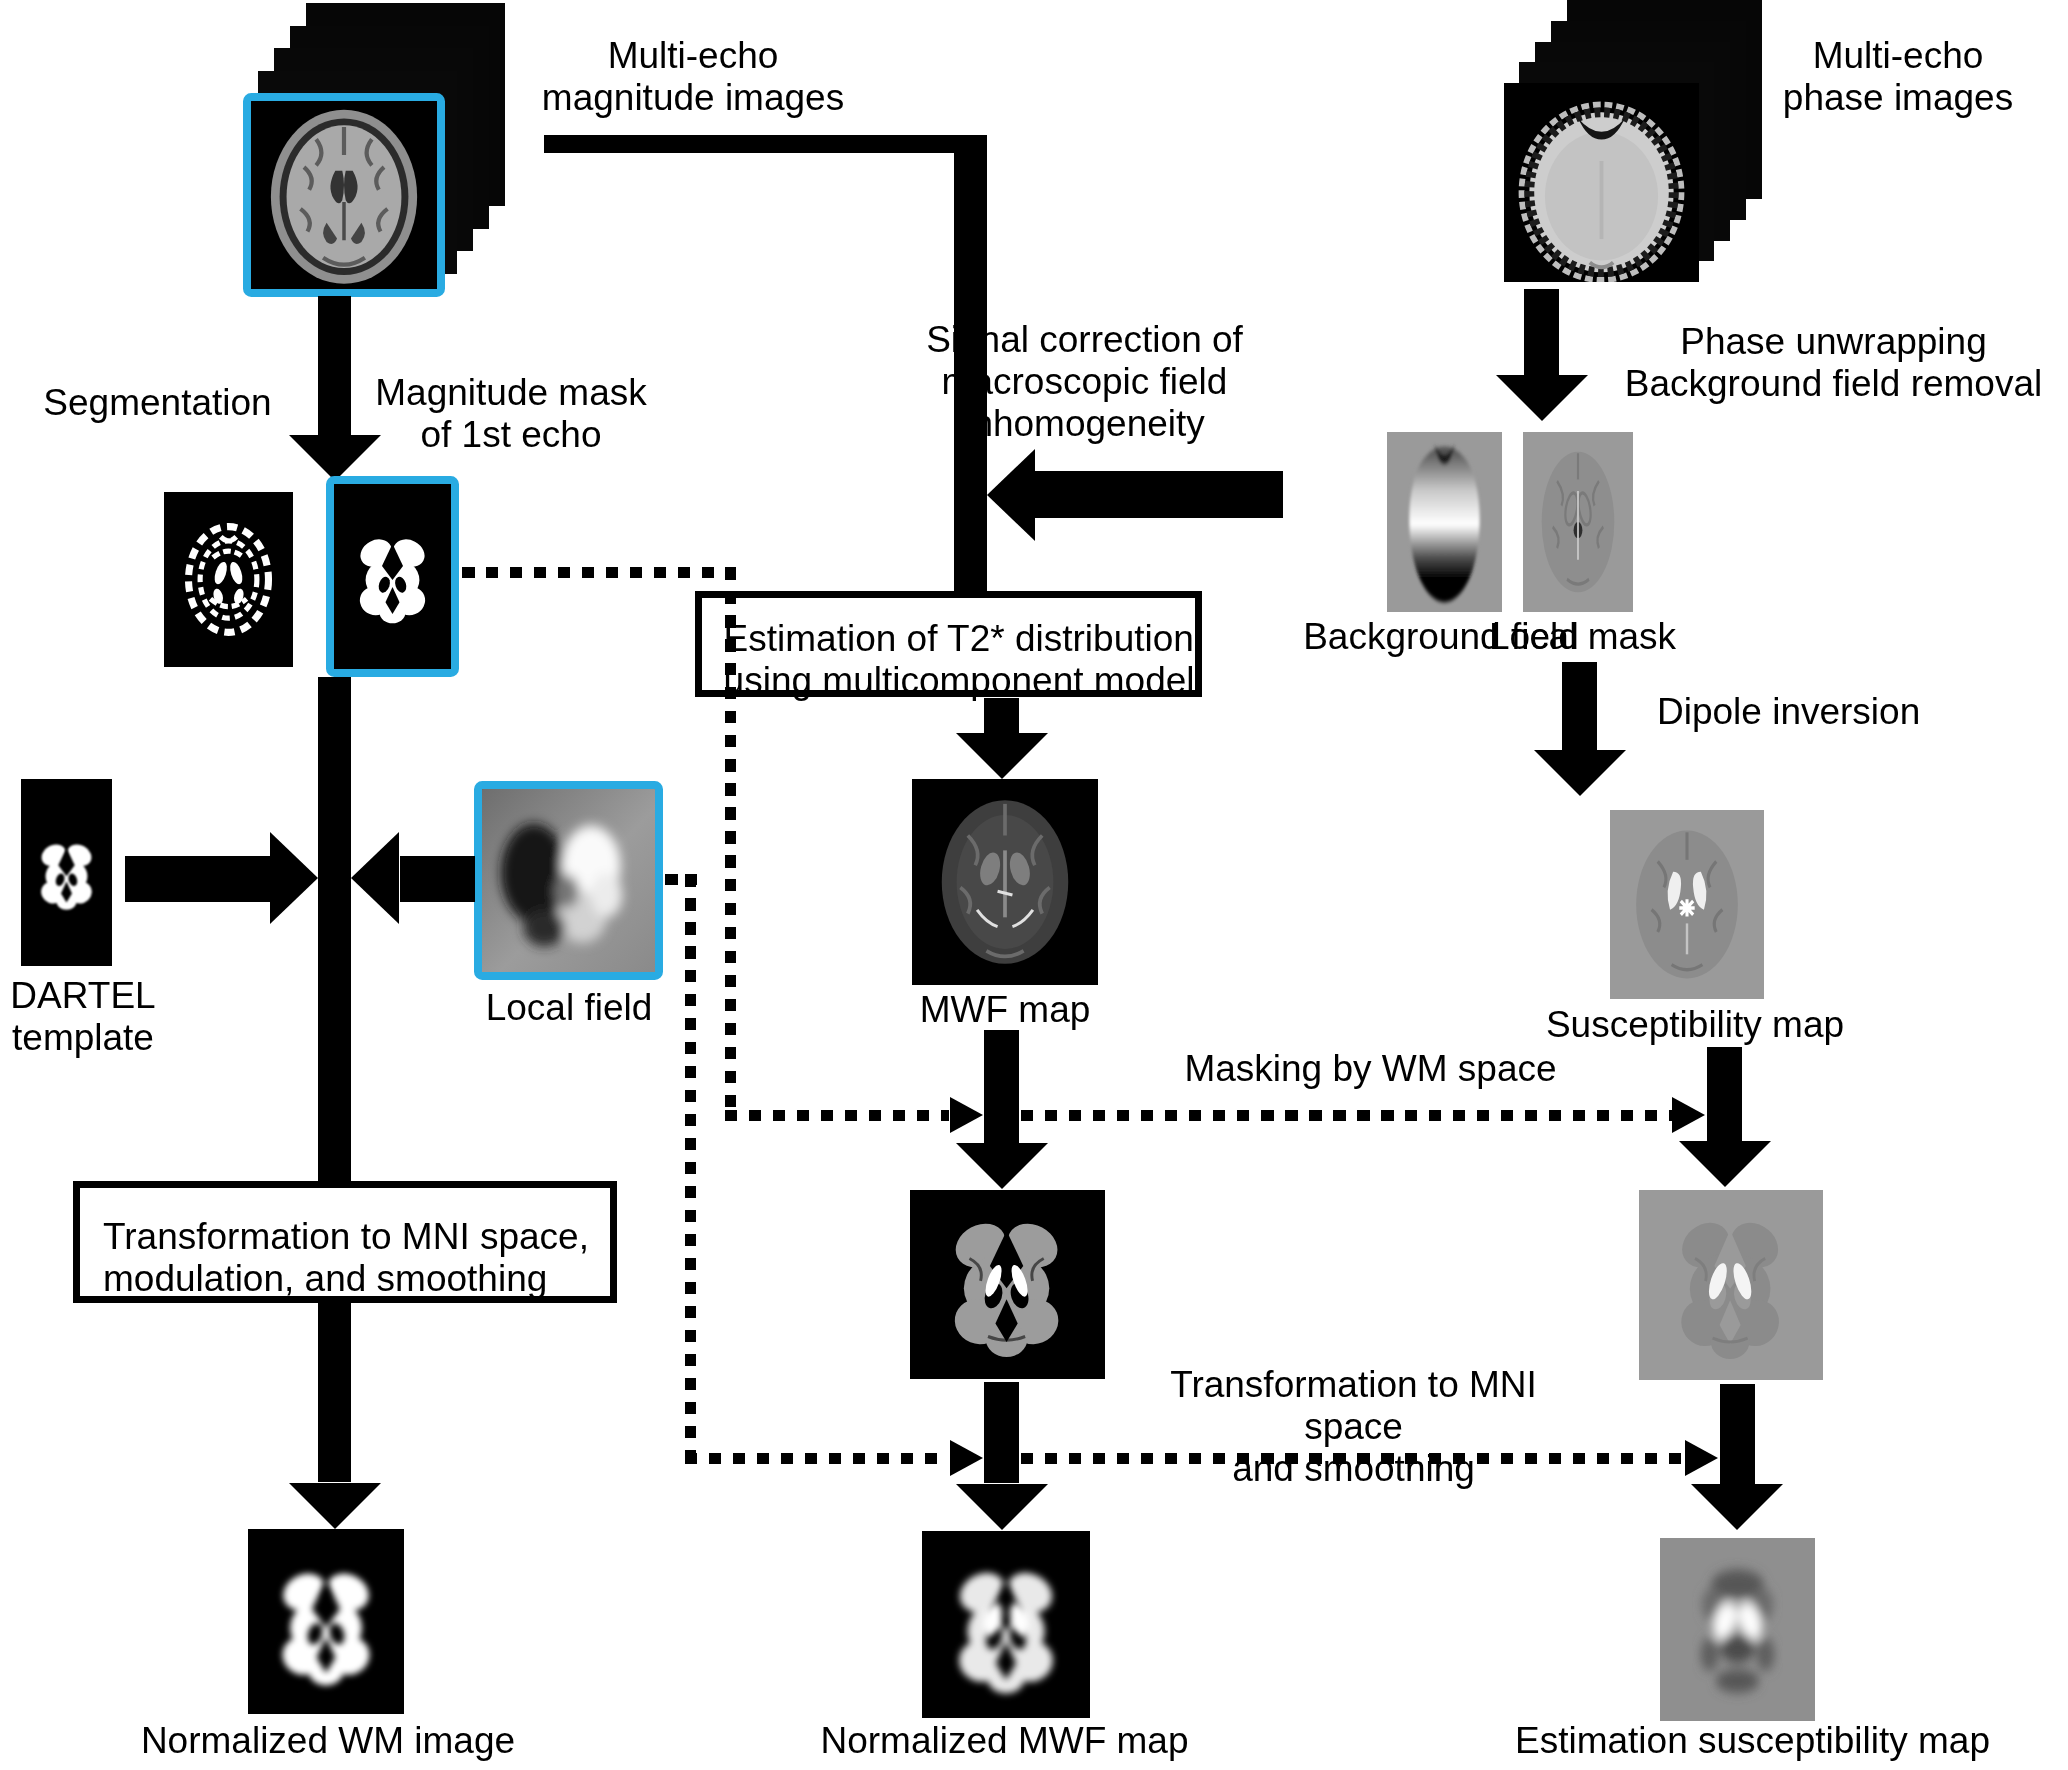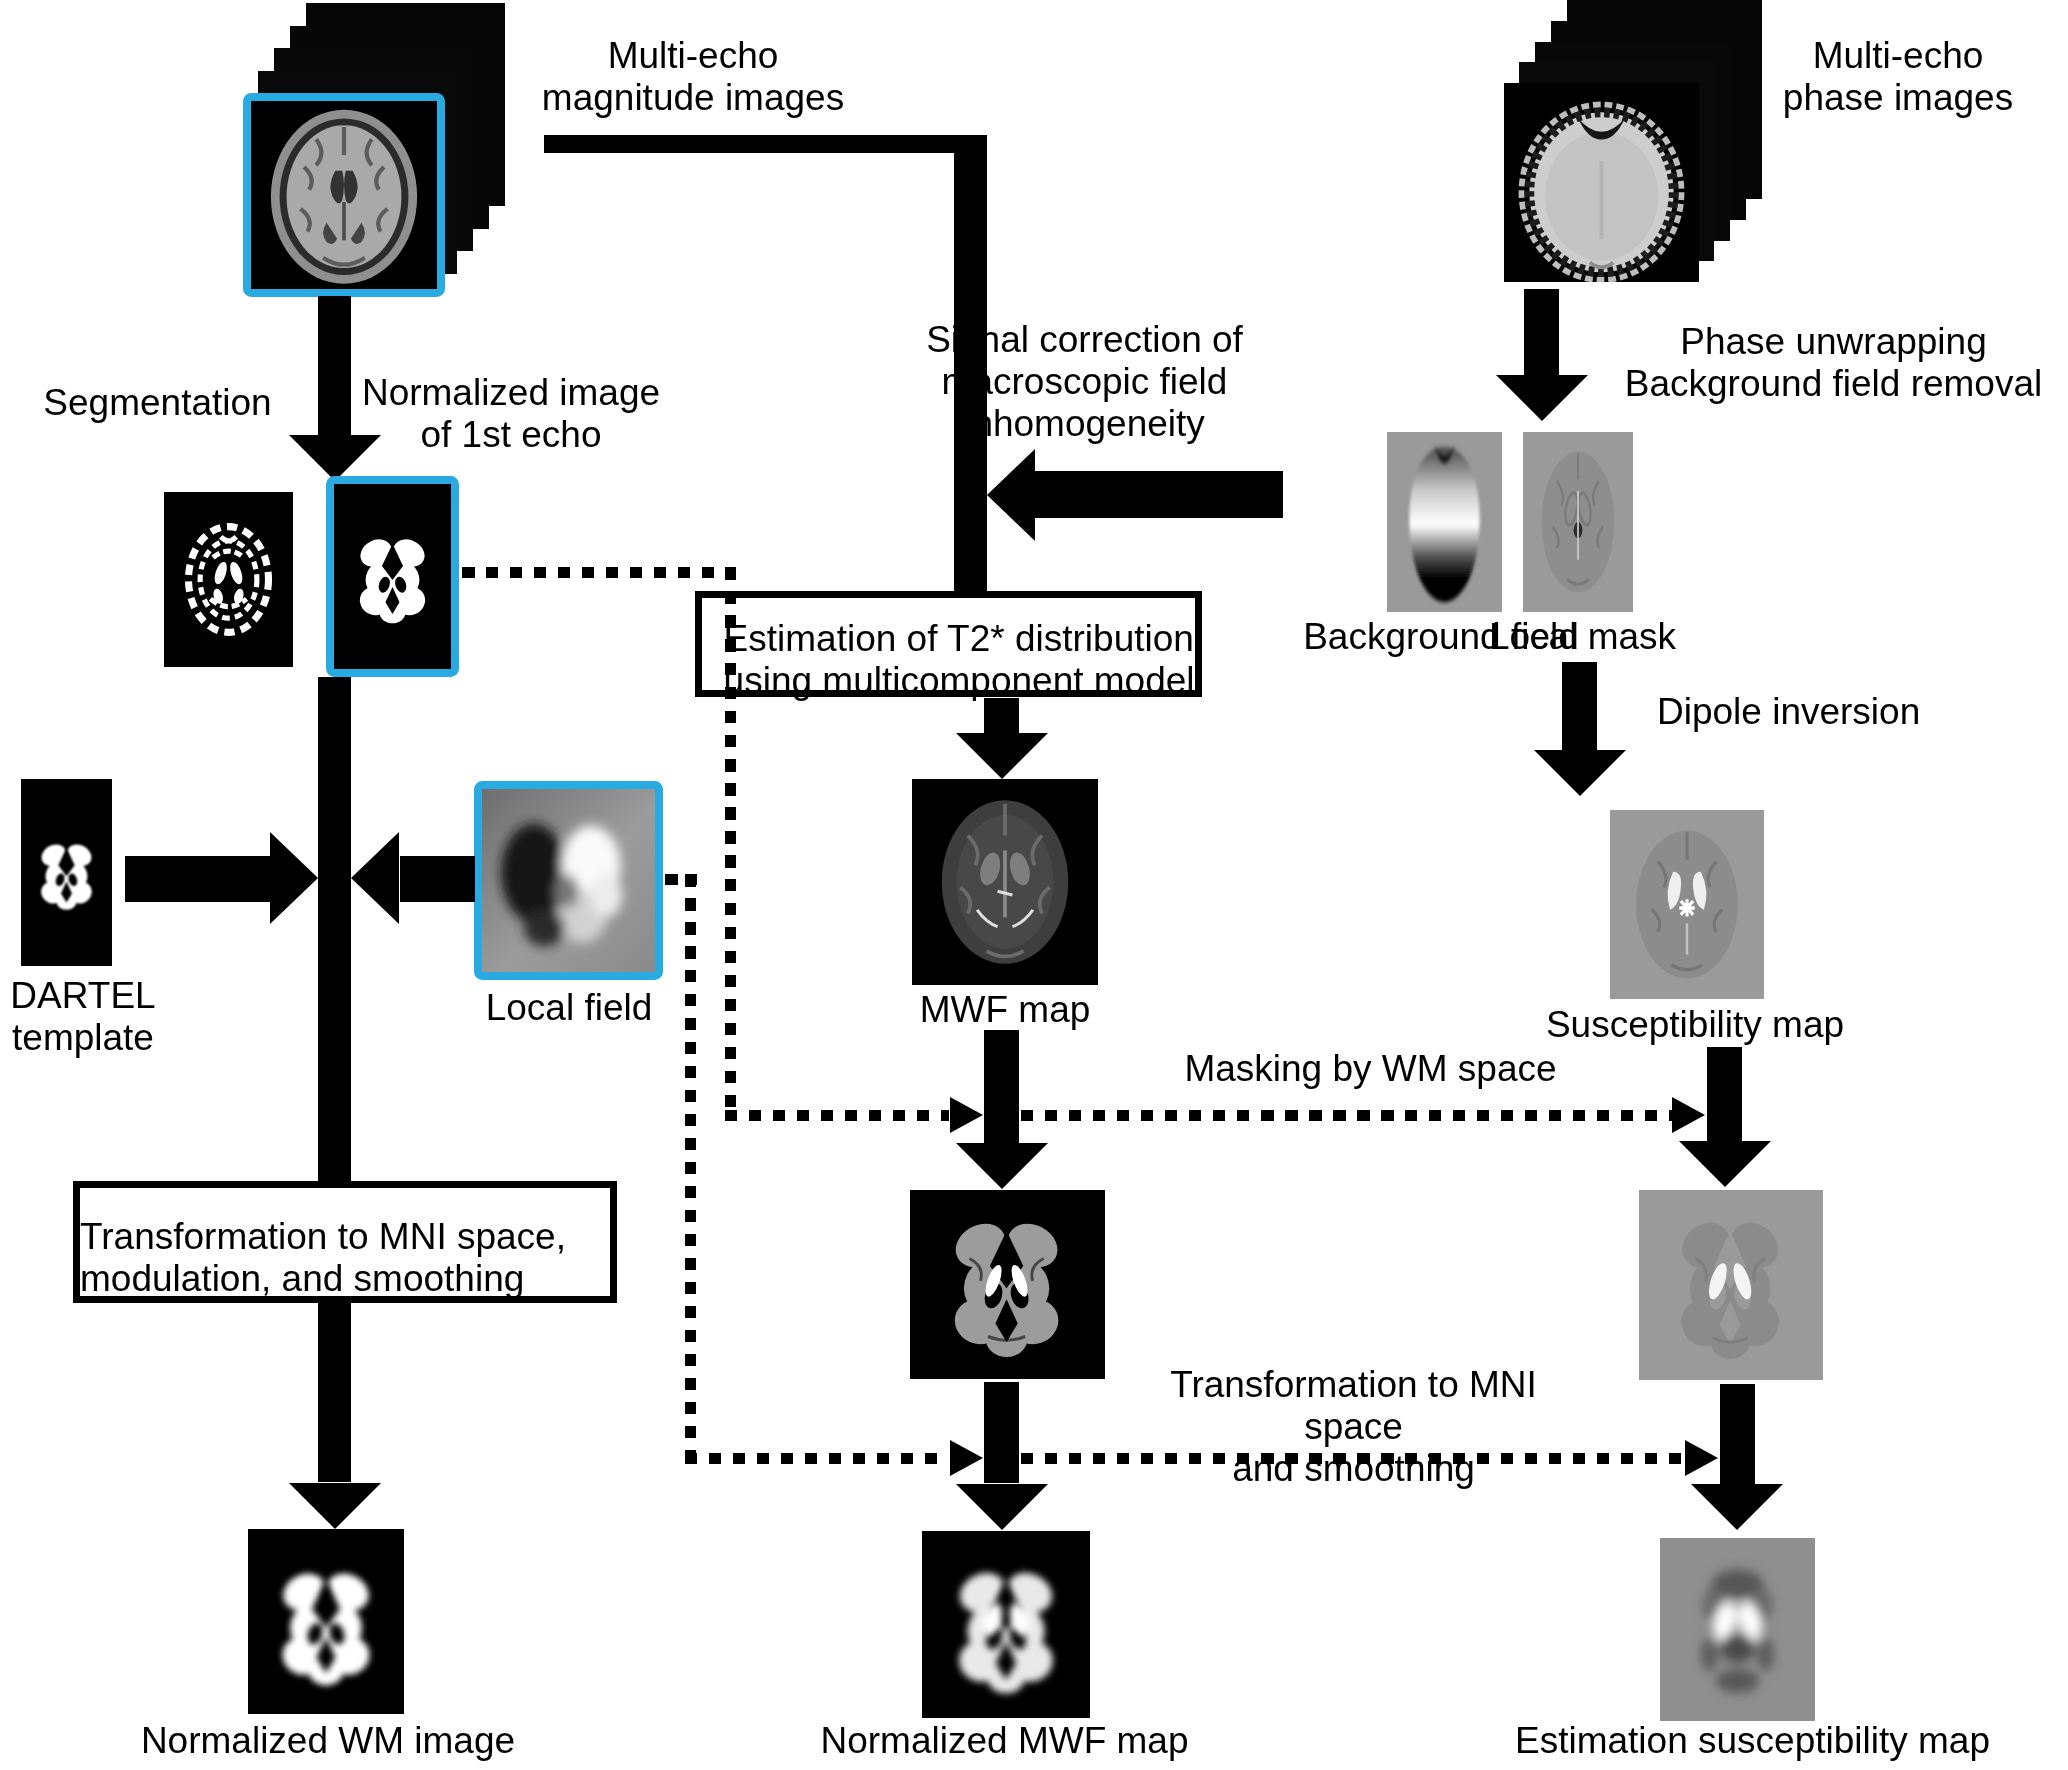--- a/index.html
+++ b/index.html
@@ -162,21 +162,21 @@
 phase images</div>
 
   <div class="bar" style="left:1524px;top:289px;width:35px;height:86px;"></div>
   <div class="head-down" style="left:1496px;top:375px;"></div>
   <div class="lbl" style="left:1599px;top:321px;width:469px;">Phase unwrapping
 Background field removal</div>
 
   <div class="bar" style="left:318px;top:296px;width:33px;height:140px;"></div>
   <div class="head-down" style="left:289px;top:435px;"></div>
   <div class="lbl" style="left:33px;top:382px;width:249px;">Segmentation</div>
-  <div class="lbl" style="left:328px;top:372px;width:366px;">Normalized image
+  <div class="lbl" style="left:328px;top:372px;width:366px;">Magnitude mask
 of 1st echo</div>
 
   <div class="img" style="left:164px;top:492px;width:129px;height:175px;">
     <svg viewBox="0 0 100 110">
       <rect width="100" height="110" fill="#000"></rect>
       <ellipse cx="50" cy="55" rx="31" ry="41" stroke="#fff" stroke-width="5.5" stroke-dasharray="8 5" fill="none"></ellipse>
       <ellipse cx="50" cy="55" rx="22" ry="30" stroke="#fff" stroke-width="4" stroke-dasharray="6 4" fill="none"></ellipse>
       <path d="M38,38 q12,-10 24,0 M36,70 q14,12 28,0 M44,22 q6,6 12,0" stroke="#fff" stroke-width="4" stroke-dasharray="6 3" fill="none"></path>
       <ellipse cx="44" cy="50" rx="4" ry="9" fill="#fff" transform="rotate(18 44 50)"></ellipse>
       <ellipse cx="56" cy="50" rx="4" ry="9" fill="#fff" transform="rotate(-18 56 50)"></ellipse>
@@ -226,21 +226,21 @@
         <ellipse cx="72" cy="58" rx="9" ry="12" fill="#ececec"></ellipse>
         <ellipse cx="49" cy="56" rx="7" ry="9" fill="#777"></ellipse>
       </g>
     </svg>
   </div>
   <div class="lbl" style="left:465px;top:987px;width:208px;">Local field</div>
   <div class="bar" style="left:400px;top:856px;width:75px;height:46px;"></div>
   <div class="head-left" style="left:351px;top:832px;"></div>
 
   <div class="box" style="left:73px;top:1181px;width:544px;height:122px;">
-    <div class="lbl" style="">Transformation to MNI space,
+    <div class="lbl" style="padding-left:23px;">Transformation to MNI space,
 modulation, and smoothing</div>
   </div>
 
   <div class="bar" style="left:318px;top:1303px;width:33px;height:179px;"></div>
   <div class="head-down" style="left:289px;top:1483px;"></div>
   <div class="img" style="left:248px;top:1529px;width:156px;height:185px;">
     <svg viewBox="0 0 100 110">
       <rect width="100" height="110" fill="#000"></rect>
       <g fill="#fff" filter="url(#b2)" transform="translate(0,3)">
           <use href="#wm-shape"></use>

